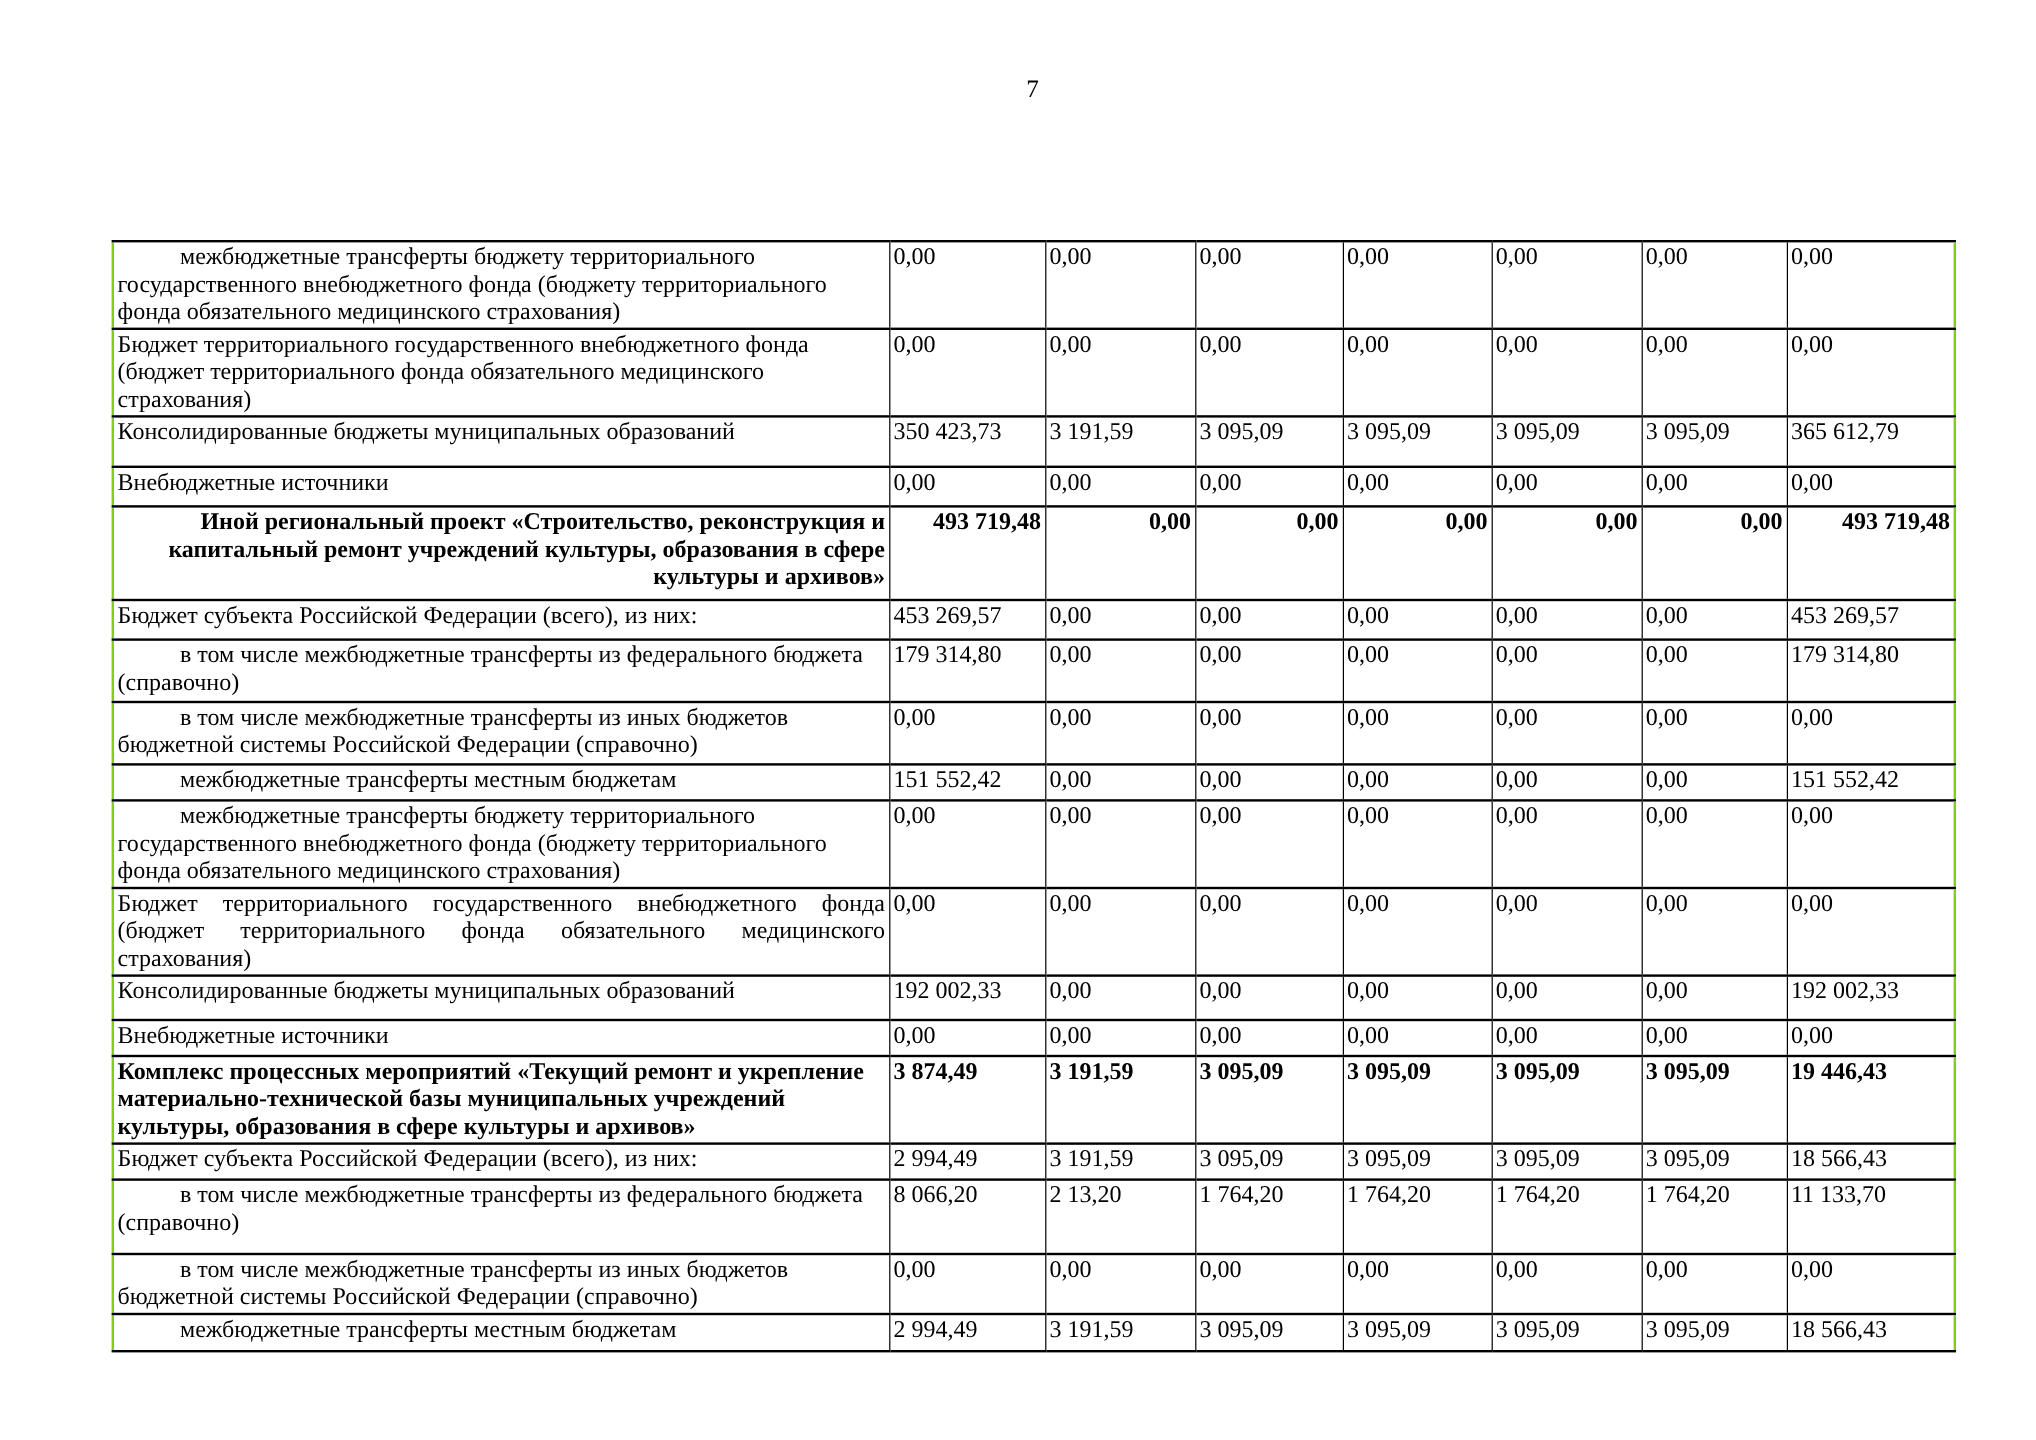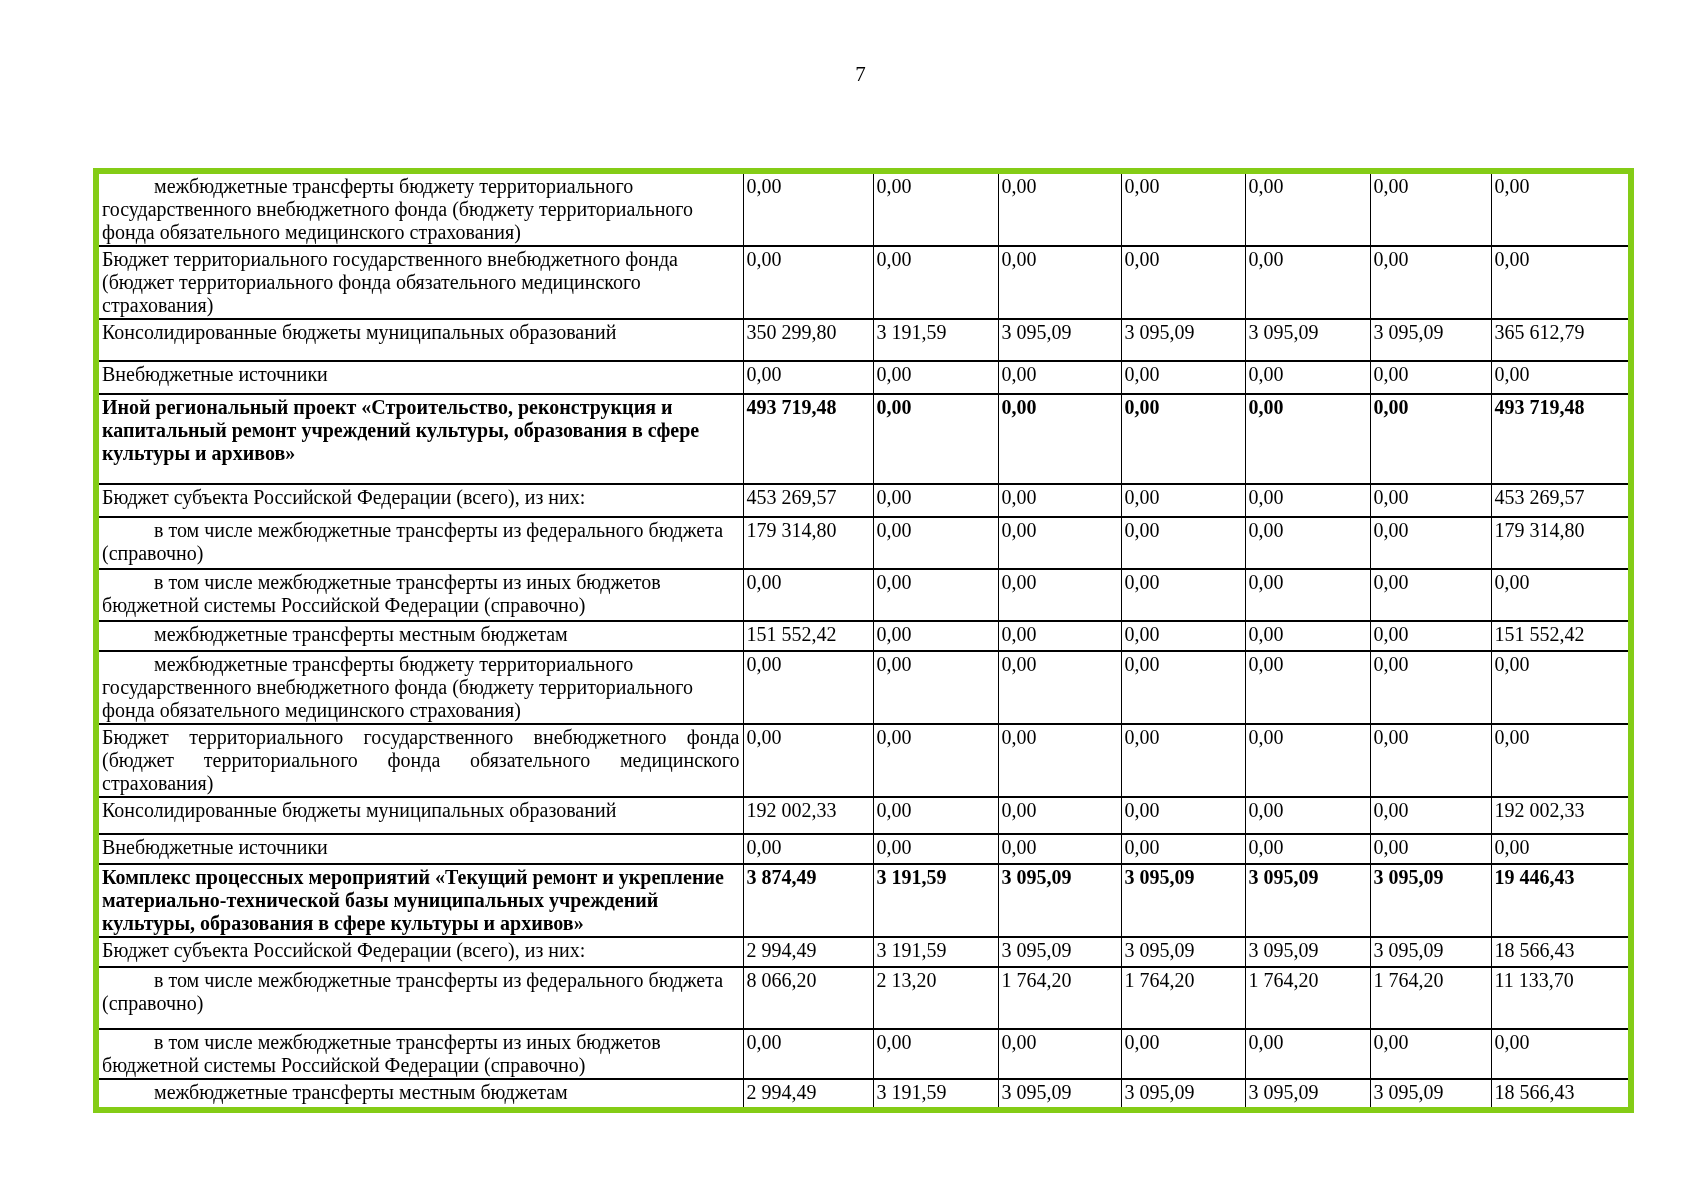--- a/index.html
+++ b/index.html
@@ -37,21 +37,21 @@
   }
   table.budget td {
     border-left: 1px solid #000;
     border-right: 1px solid #000;
     border-top: 2px solid #000;
     border-bottom: 2px solid #000;
     vertical-align: top;
     padding: 1px 3px 1px 3px;
     overflow: hidden;
   }
-  table.budget { border: 6px solid #84cc16; }
+  table.budget { border: 2px solid #84cc16; margin-top: 32px; }
   td.label-cell {
     padding-left: 3px;
     padding-right: 4px;
   }
   td.label-cell.indent {
     text-indent: 52px;
   }
   td.label-cell.justify {
     text-align: justify;
   }
@@ -97,39 +97,39 @@
           <td class="value-cell">0,00</td>
           <td class="value-cell">0,00</td>
           <td class="value-cell">0,00</td>
           <td class="value-cell">0,00</td>
           <td class="value-cell">0,00</td>
           <td class="value-cell">0,00</td>
           <td class="value-cell">0,00</td>
         </tr>
         <tr style="height: 42px;">
           <td class="label-cell">Консолидированные бюджеты муниципальных образований</td>
-          <td class="value-cell">350 299,80</td>
+          <td class="value-cell">350 423,73</td>
           <td class="value-cell">3 191,59</td>
           <td class="value-cell">3 095,09</td>
           <td class="value-cell">3 095,09</td>
           <td class="value-cell">3 095,09</td>
           <td class="value-cell">3 095,09</td>
           <td class="value-cell">365 612,79</td>
         </tr>
         <tr style="height: 33px;">
           <td class="label-cell">Внебюджетные источники</td>
           <td class="value-cell">0,00</td>
           <td class="value-cell">0,00</td>
           <td class="value-cell">0,00</td>
           <td class="value-cell">0,00</td>
           <td class="value-cell">0,00</td>
           <td class="value-cell">0,00</td>
           <td class="value-cell">0,00</td>
         </tr>
-        <tr class="bold" style="height: 90px;">
+        <tr class="bold" style="height: 78px; text-align: right;">
           <td class="label-cell">Иной региональный проект «Строительство, реконструкция и капитальный ремонт учреждений культуры, образования в сфере культуры и архивов»</td>
           <td class="value-cell">493 719,48</td>
           <td class="value-cell">0,00</td>
           <td class="value-cell">0,00</td>
           <td class="value-cell">0,00</td>
           <td class="value-cell">0,00</td>
           <td class="value-cell">0,00</td>
           <td class="value-cell">493 719,48</td>
         </tr>
         <tr style="height: 33px;">

